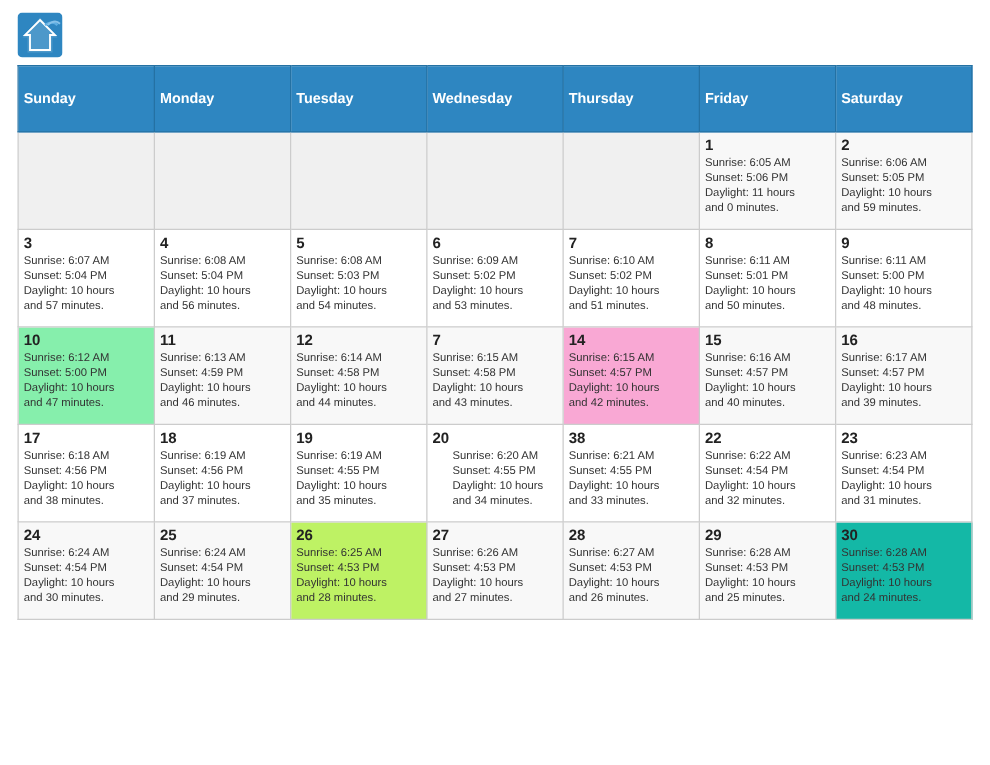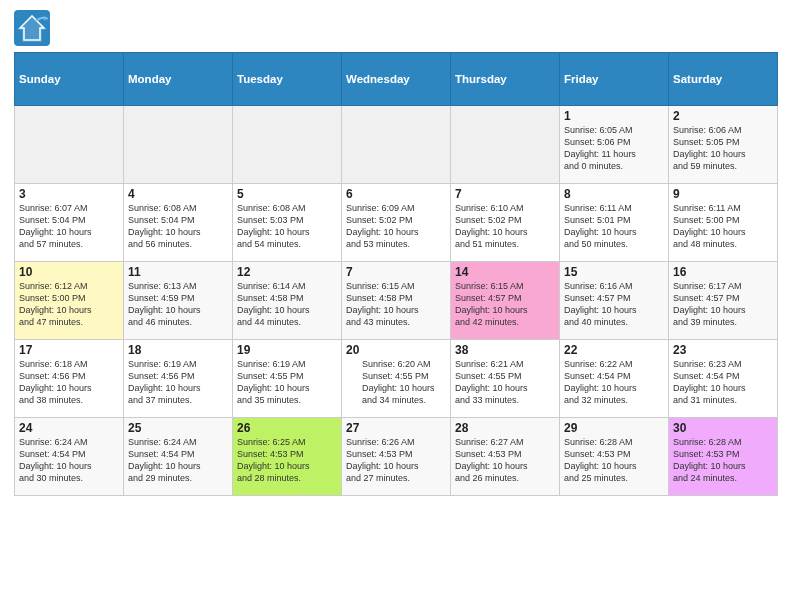--- a/index.html
+++ b/index.html
@@ -191,21 +191,21 @@
           </td>
           <td style="background: rgb(255, 255, 255);">
             <span class="day-num">9</span>
             <div class="day-info" style="white-space: pre-line;">Sunrise: 6:11 AM
 Sunset: 5:00 PM
 Daylight: 10 hours
 and 48 minutes.</div>
           </td>
         </tr>
         <tr>
-          <td style="background: #fef9c3;">
+          <td style="background: #86efac;">
             <span class="day-num">10</span>
             <div class="day-info" style="white-space: pre-line;">Sunrise: 6:12 AM
 Sunset: 5:00 PM
 Daylight: 10 hours
 and 47 minutes.</div>
           </td>
           <td style="background: rgb(248, 248, 248);">
             <span class="day-num">11</span>
             <div class="day-info" style="white-space: pre-line;">Sunrise: 6:13 AM
 Sunset: 4:59 PM
@@ -335,21 +335,21 @@
 Daylight: 10 hours
 and 26 minutes.</div>
           </td>
           <td style="background: rgb(248, 248, 248);">
             <span class="day-num">29</span>
             <div class="day-info" style="white-space: pre-line;">Sunrise: 6:28 AM
 Sunset: 4:53 PM
 Daylight: 10 hours
 and 25 minutes.</div>
           </td>
-          <td style="background: #f0abfc;">
+          <td style="background: #14b8a6;">
             <span class="day-num">30</span>
             <div class="day-info" style="white-space: pre-line;">Sunrise: 6:28 AM
 Sunset: 4:53 PM
 Daylight: 10 hours
 and 24 minutes.</div>
           </td>
         </tr>
       </tbody>
   </table>
 </div>

